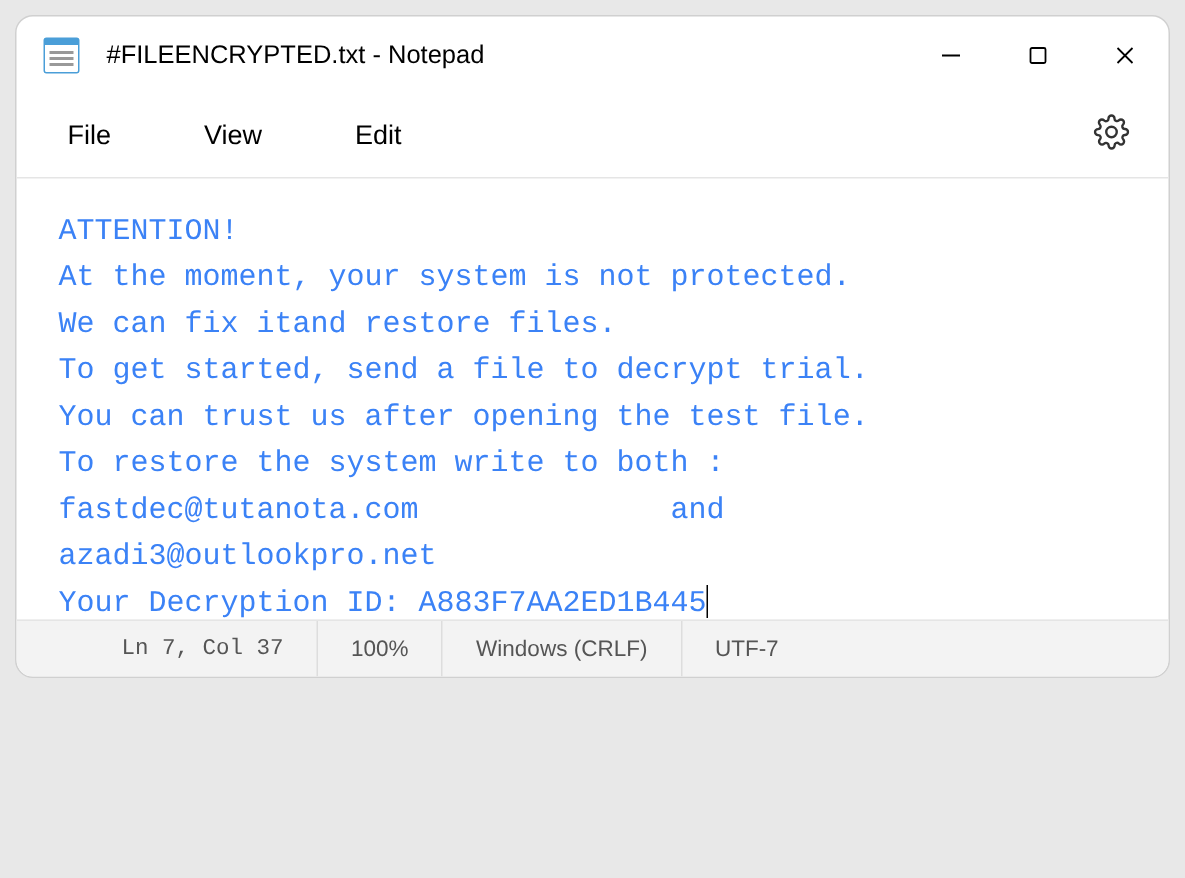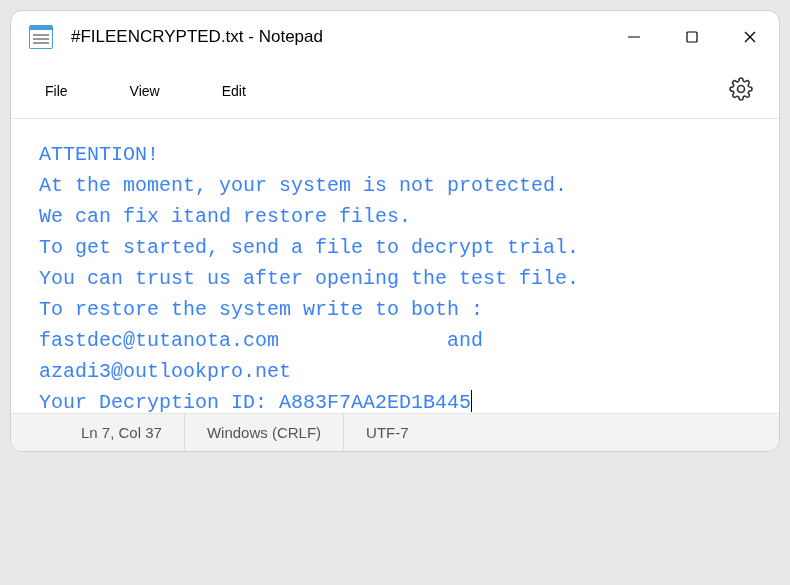--- a/index.html
+++ b/index.html
@@ -77,21 +77,21 @@
       height: 14px;
     }
     .menubar {
       height: 56px;
       display: flex;
       align-items: center;
       padding: 0 18px;
       border-bottom: 1px solid #e5e5e5;
     }
     .menu-item {
-      font-size: 14px;
+      font-size: 18px;
       color: #000;
       padding: 8px 16px;
       margin-right: 30px;
       cursor: pointer;
     }
     .menu-spacer {
       flex: 1;
     }
     .settings-btn {
       padding: 8px;
@@ -131,20 +131,21 @@
     }
     .status-cell {
       padding: 0 22px;
       height: 100%;
       display: flex;
       align-items: center;
       border-right: 1px solid #ddd;
     }
     .status-cell:first-child {
       margin-left: 48px;
+      font-family: Liberation Mono, monospace;
     }
     .status-cell:last-child {
       border-right: none;
     }
     .watermark {
       position: absolute;
       top: 50%;
       left: 50%;
       transform: translate(-50%, -50%);
       font-size: 130px;
@@ -204,16 +205,17 @@
 We can fix itand restore files.
 To get started, send a file to decrypt trial.
 You can trust us after opening the test file.
 To restore the system write to both :
 fastdec@tutanota.com              and
 azadi3@outlookpro.net
 Your Decryption ID: A883F7AA2ED1B445<span class="cursor"></span></div>
 
   <div class="statusbar">
     <div class="status-cell">Ln 7, Col 37</div>
+    <div class="status-cell">100%</div>
     <div class="status-cell">Windows (CRLF)</div>
     <div class="status-cell">UTF-7</div>
   </div>
 </div>
 
 </body></html>

